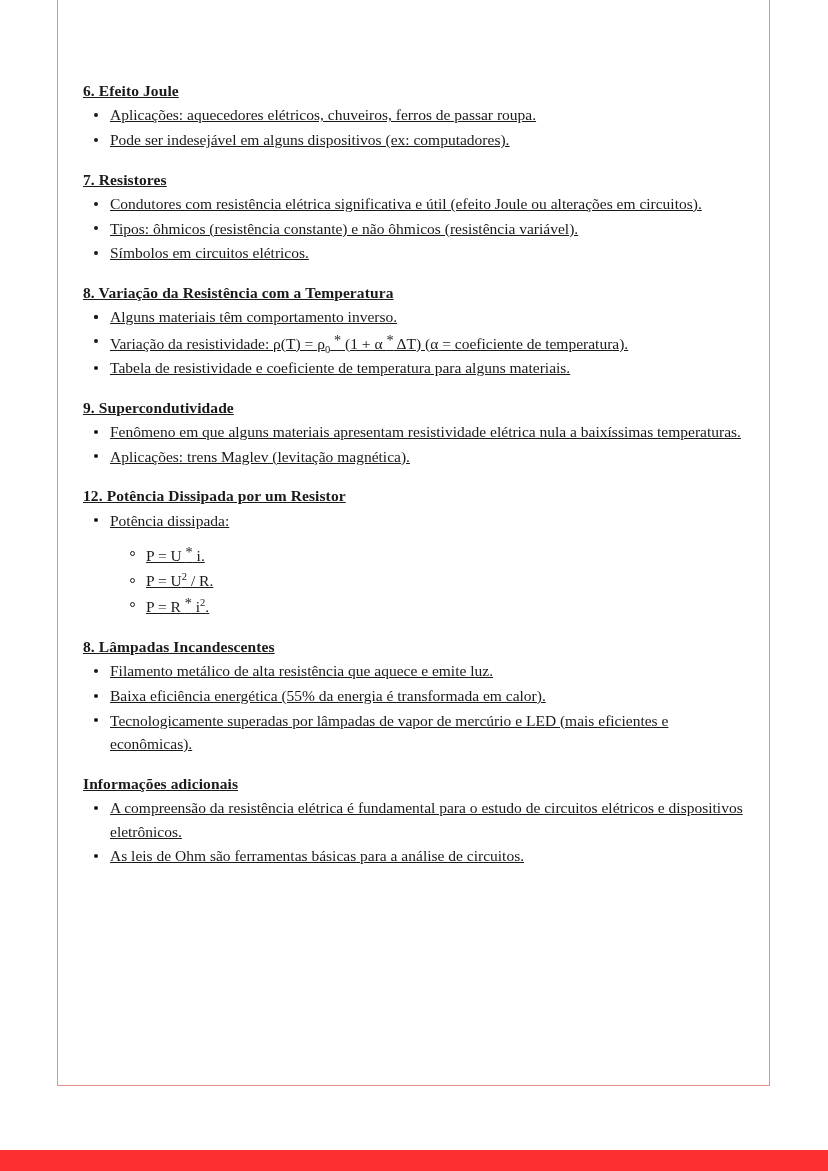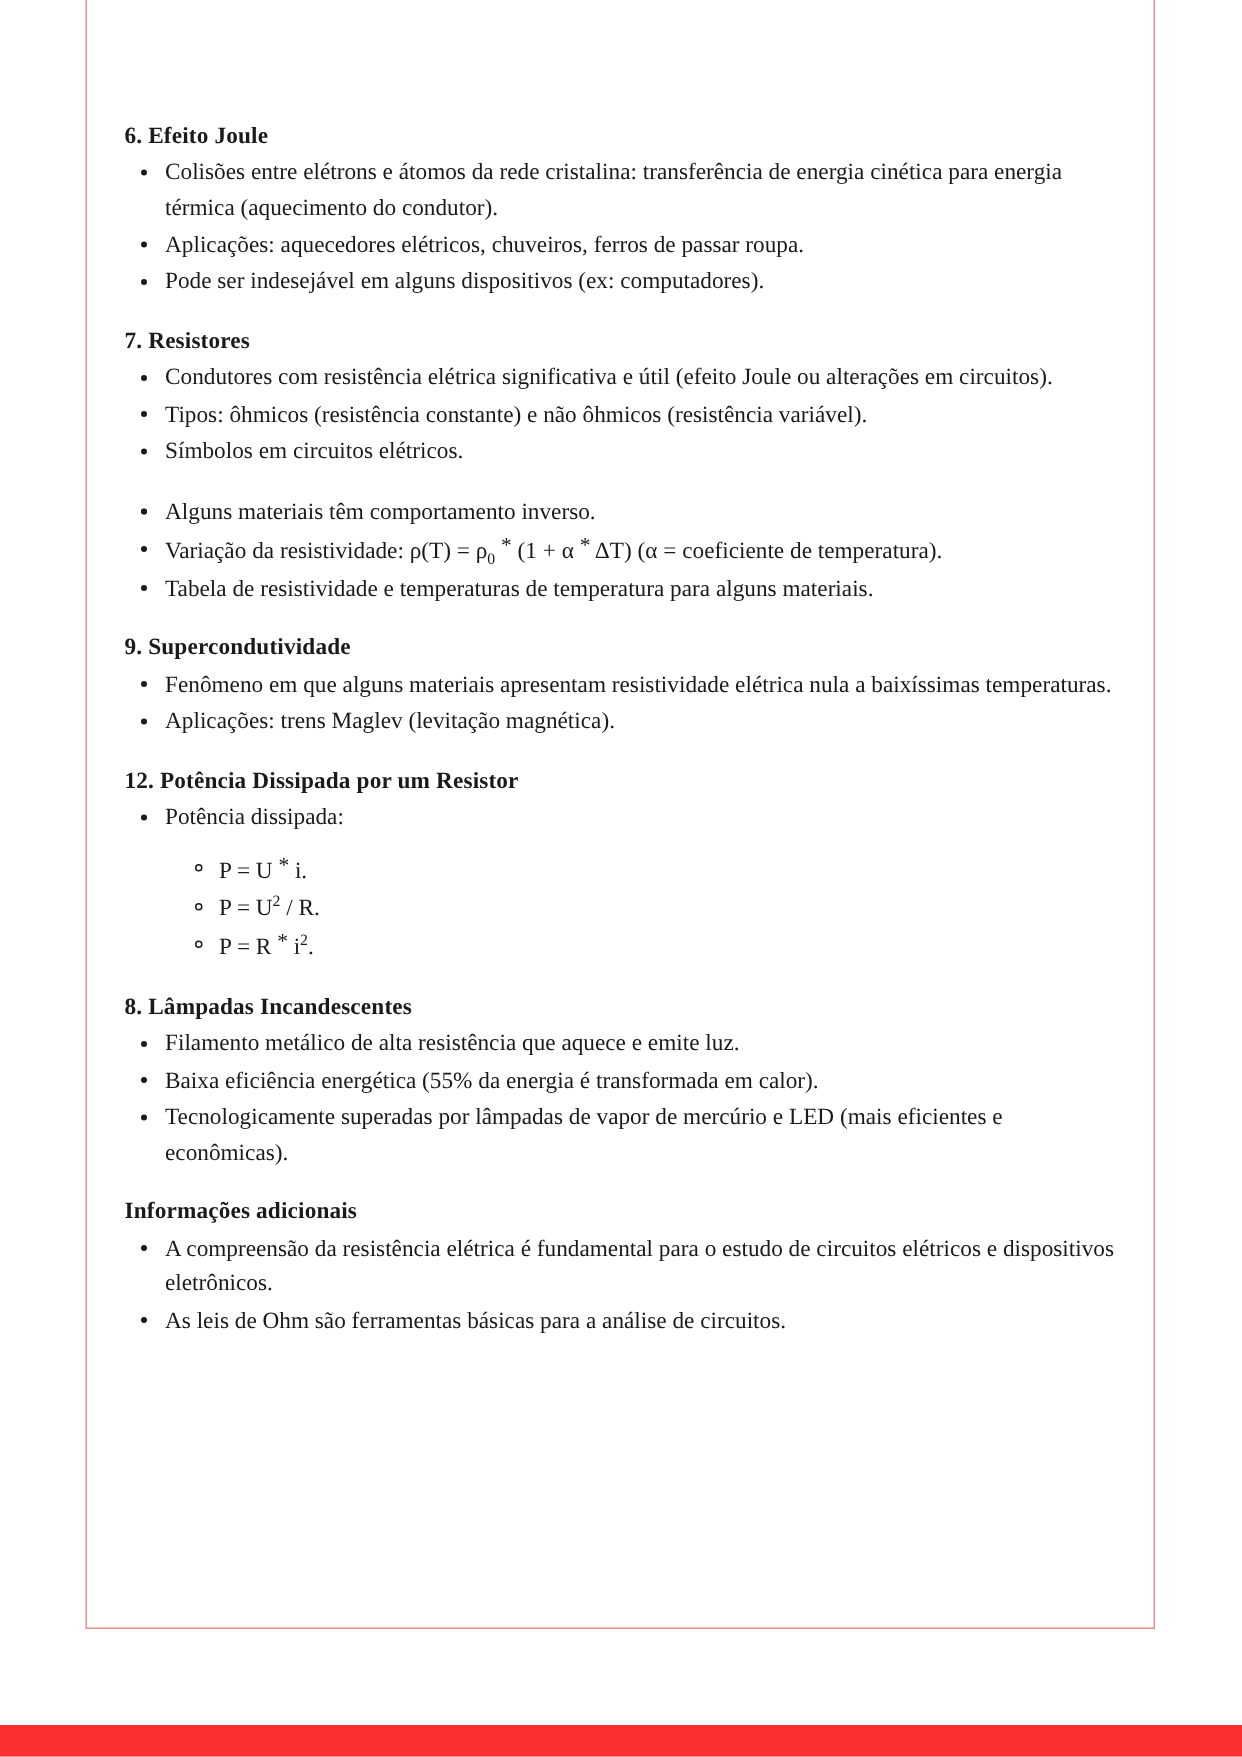--- a/index.html
+++ b/index.html
@@ -41,20 +41,21 @@
   
   #content {
     position: absolute;
     left: 83px;
     top: 80px;
     width: 665px;
   }
 
   .section {
     margin-bottom: 17px;
+    text-decoration: underline;
   }
   .section:last-child { margin-bottom: 0; }
 
   .section-heading {
     font-weight: bold;
     font-size: 15.5px;
     line-height: 1.45;
     margin: 0 0 1px 0;
     letter-spacing: 0.1px;
   }
@@ -117,39 +118,39 @@
 </style>
 </head>
 <body style="color: rgb(26, 26, 26); background: rgb(255, 255, 255);">
 
 <div id="page-frame" style="border-color: rgb(232, 144, 143);"></div>
 
 <div id="content">
     <div class="section">
       <div class="section-heading">6. Efeito Joule</div>
       <ul class="bullets">
-        <li><span class="bullet-dot"></span><span class="li-text">Colisões entre elétrons e átomos da rede cristalina: transferência de energia cinética para energia térmica (aquecimento do condutor).</span></li>
         <li><span class="bullet-dot"></span><span class="li-text">Aplicações: aquecedores elétricos, chuveiros, ferros de passar roupa.</span></li>
         <li><span class="bullet-dot"></span><span class="li-text">Pode ser indesejável em alguns dispositivos (ex: computadores).</span></li>
       </ul>
     </div>
     <div class="section">
       <div class="section-heading">7. Resistores</div>
       <ul class="bullets">
         <li><span class="bullet-dot"></span><span class="li-text">Condutores com resistência elétrica significativa e útil (efeito Joule ou alterações em circuitos).</span></li>
         <li><span class="bullet-dot"></span><span class="li-text">Tipos: ôhmicos (resistência constante) e não ôhmicos (resistência variável).</span></li>
         <li><span class="bullet-dot"></span><span class="li-text">Símbolos em circuitos elétricos.</span></li>
       </ul>
     </div>
     <div class="section">
+      <div class="section-heading">8. Variação da Resistência com a Temperatura</div>
       <ul class="bullets">
         <li><span class="bullet-dot"></span></li>
         <li><span class="bullet-dot"></span><span class="li-text">Alguns materiais têm comportamento inverso.</span></li>
         <li><span class="bullet-dot"></span><span class="li-text">Variação da resistividade: ρ(T) = ρ<sub>0</sub> <span class="star">*</span> (1 + α <span class="star">*</span> ΔT) (α = coeficiente de temperatura).</span></li>
-        <li><span class="bullet-dot"></span><span class="li-text">Tabela de resistividade e temperaturas de temperatura para alguns materiais.</span></li>
+        <li><span class="bullet-dot"></span><span class="li-text">Tabela de resistividade e coeficiente de temperatura para alguns materiais.</span></li>
       </ul>
     </div>
     <div class="section">
       <div class="section-heading">9. Supercondutividade</div>
       <ul class="bullets">
         <li><span class="bullet-dot"></span><span class="li-text">Fenômeno em que alguns materiais apresentam resistividade elétrica nula a baixíssimas temperaturas.</span></li>
         <li><span class="bullet-dot"></span><span class="li-text">Aplicações: trens Maglev (levitação magnética).</span></li>
       </ul>
     </div>
     <div class="section">

